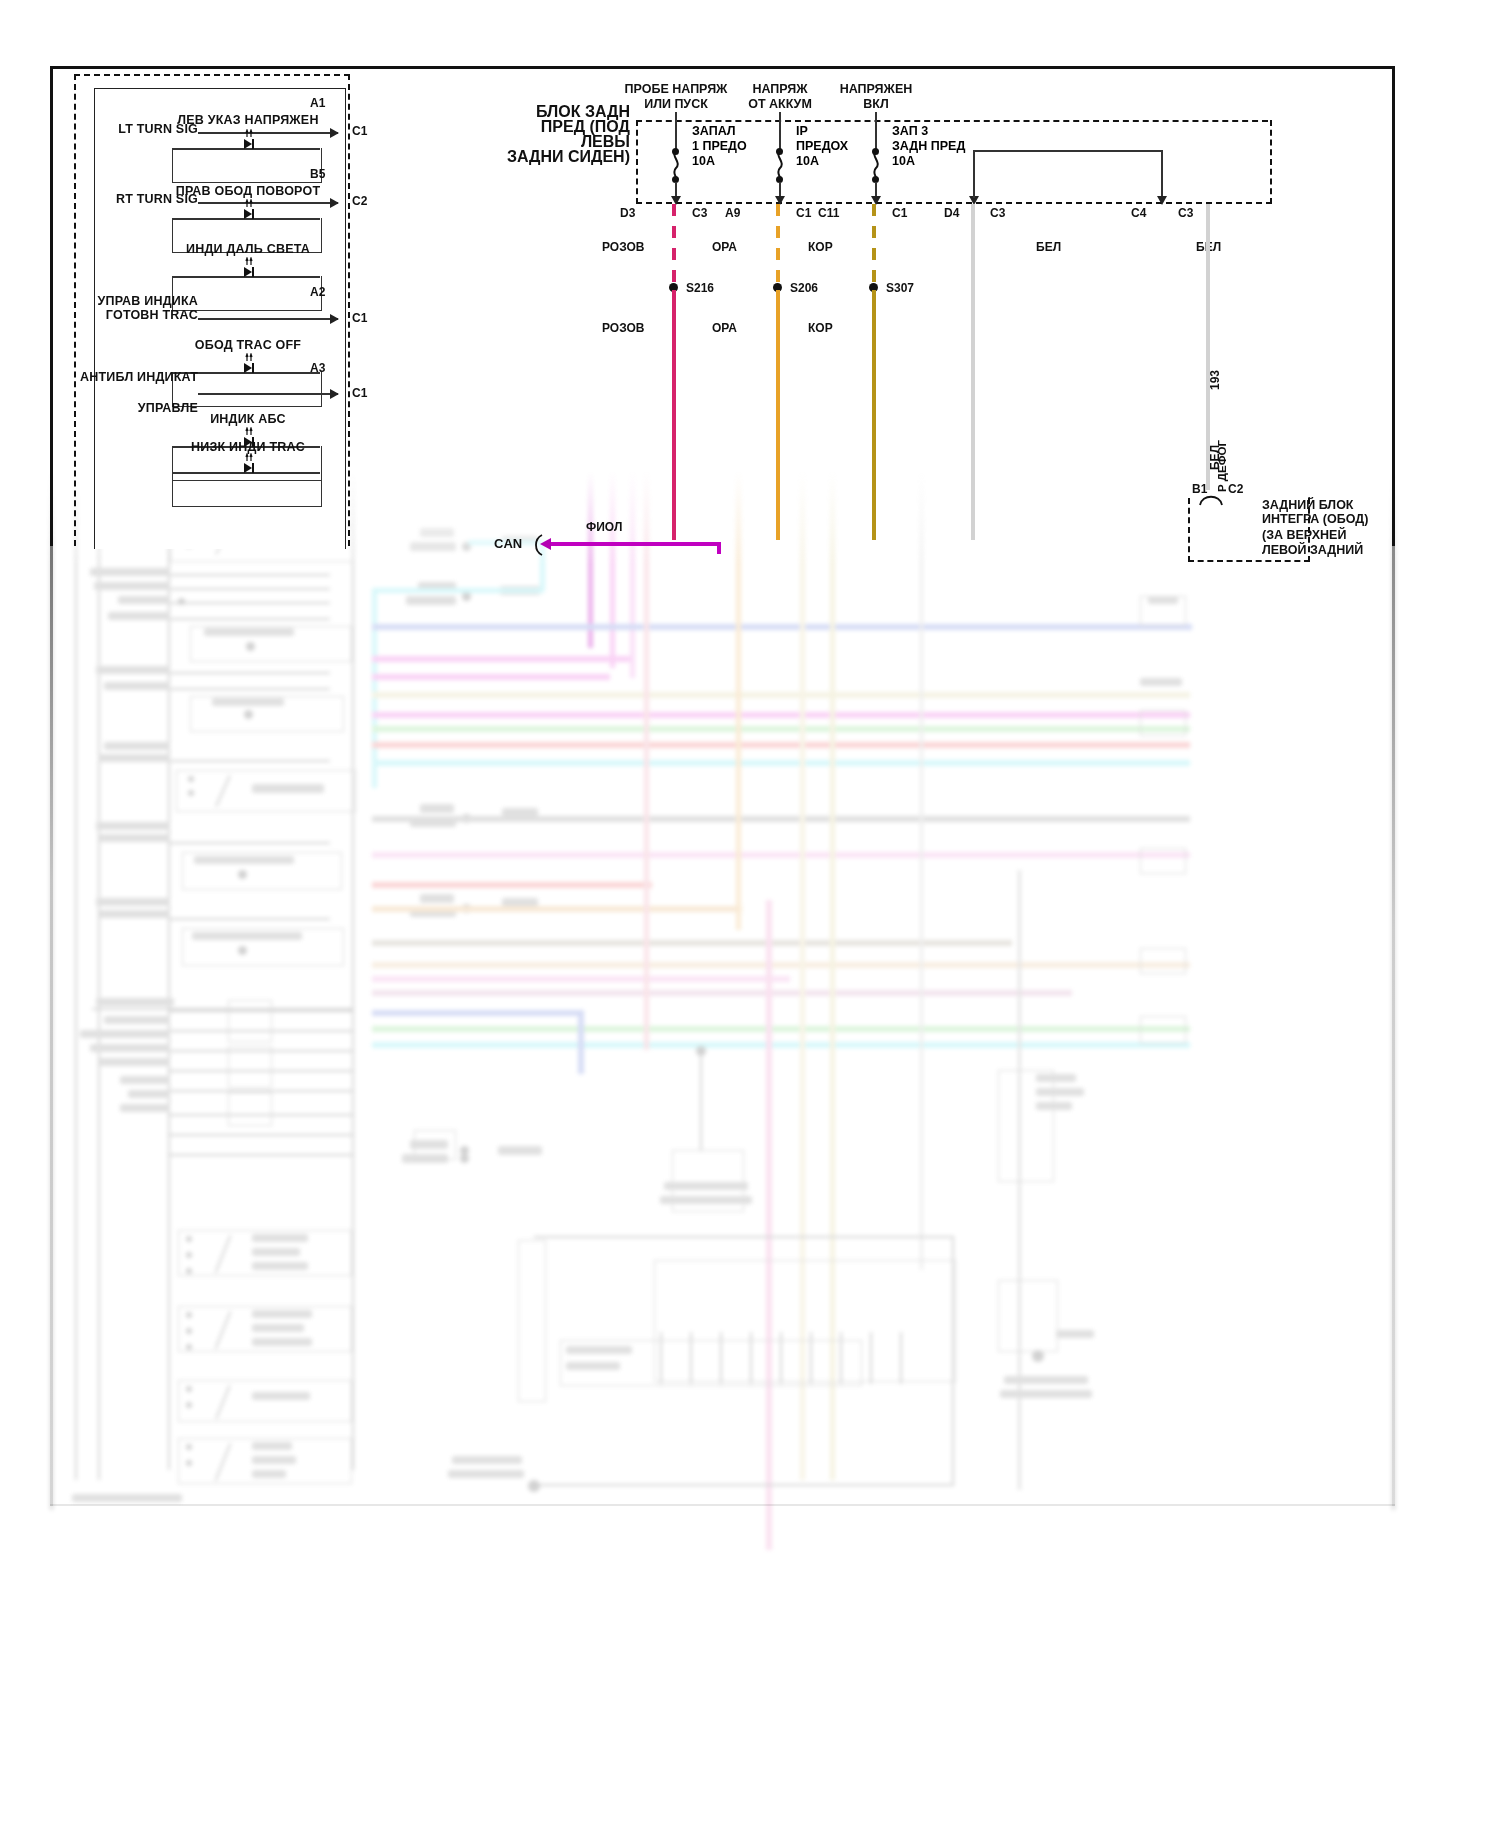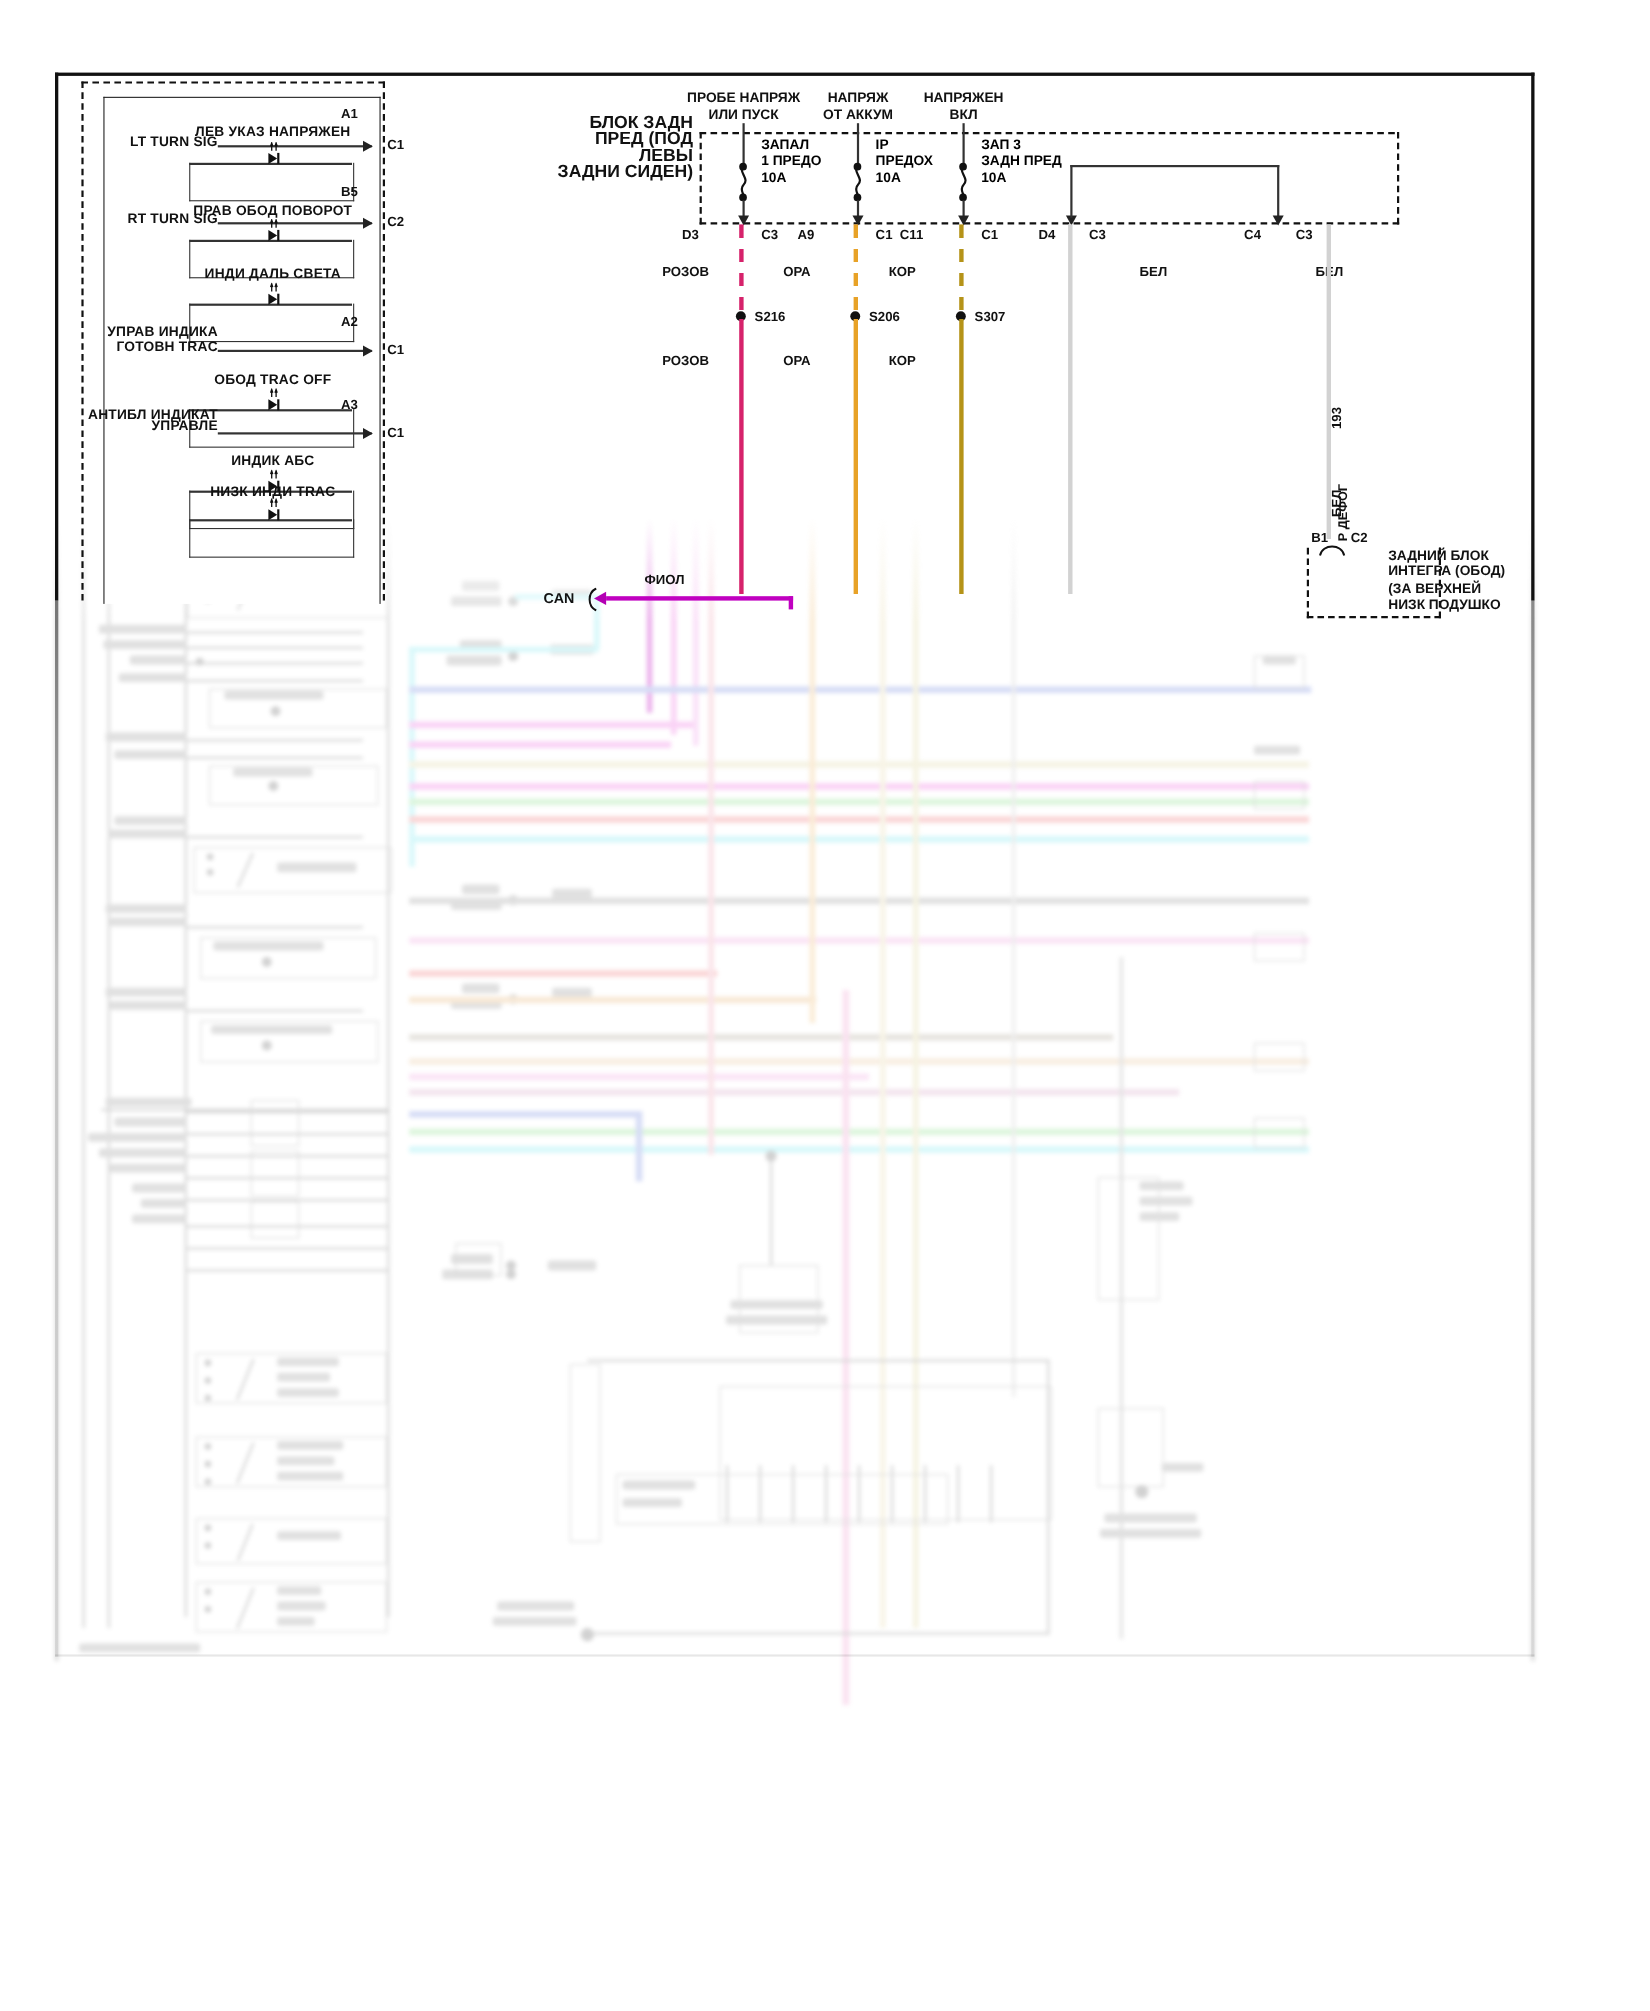--- a/index.html
+++ b/index.html
@@ -399,21 +399,21 @@
     <div class="lamp-box" style="left:172px;top:372px;width:148px;height:34px;border-top:none;"></div>
     <div class="hline" style="left:172px;top:372px;width:148px;"></div>
     <svg class="led" style="left:238px;top:353px;" width="22" height="22" viewBox="0 0 22 22">
       <polygon points="6,10 6,20 14,15" fill="#111"></polygon>
       <rect x="14" y="10" width="2" height="10" fill="#111"></rect>
       <path d="M9,8 L9,2 M8,4 L9,1 L10,4" stroke="#111" stroke-width="1.2" fill="none"></path>
       <path d="M13,8 L13,2 M12,4 L13,1 L14,4" stroke="#111" stroke-width="1.2" fill="none"></path>
     </svg>
 
     <div class="pin-label" style="left:68px;top:370px;width:130px;">АНТИБЛ ИНДИКАТ</div>
-    <div class="pin-label" style="left:68px;top:380px;width:130px;">УПРАВЛЕ</div>
+    <div class="pin-label" style="left:68px;top:401px;width:130px;">УПРАВЛЕ</div>
     <div class="hline" style="left:198px;top:393px;width:140px;"></div>
     <div class="arrow-right" style="left:330px;top:389px;"></div>
     <div class="pin-code" style="left:310px;top:361px;">A3</div>
     <div class="conn-code" style="left:352px;top:386px;">C1</div>
 
     <div class="lamp-label" style="left:148px;top:412px;width:200px;">ИНДИК АБС</div>
     <div class="lamp-box" style="left:172px;top:446px;width:148px;height:34px;border-top:none;"></div>
     <div class="hline" style="left:172px;top:446px;width:148px;"></div>
     <svg class="led" style="left:238px;top:427px;" width="22" height="22" viewBox="0 0 22 22">
       <polygon points="6,10 6,20 14,15" fill="#111"></polygon>
@@ -532,21 +532,21 @@
     <div class="pin-code" style="left:1192px;top:482px;">B1</div>
     <div class="pin-code" style="left:1228px;top:482px;">C2</div>
     <svg style="position:absolute;left:1198px;top:492px;" width="26" height="14" viewBox="0 0 26 14">
       <path d="M2,13 C4,2 22,2 24,13" stroke="#111" stroke-width="1.8" fill="none"></path>
     </svg>
     <div id="rear-conn-dash"></div>
     <div class="rot-label" style="left:1216px;top:492px;font-size:11.5px;">Р ДЕФОГ</div>
     <div class="conn-text" style="left:1262px;top:498px;">ЗАДНИЙ БЛОК</div>
     <div class="conn-text" style="left:1262px;top:512px;">ИНТЕГРА (ОБОД)</div>
     <div class="conn-text" style="left:1262px;top:528px;">(ЗА ВЕРХНЕЙ</div>
-    <div class="conn-text" style="left:1262px;top:543px;">НИЗК ПОДУШКО</div>
+    <div class="conn-text" style="left:1262px;top:543px;">ЛЕВОЙ ЗАДНИЙ</div>
 
     <div class="can-label" style="left:494px;top:536px;">CAN</div>
     <svg style="position:absolute;left:530px;top:534px;" width="16" height="22" viewBox="0 0 16 22">
       <path d="M12,1 C4,5 4,17 12,21" stroke="#111" stroke-width="1.8" fill="none"></path>
     </svg>
     <div class="arrow-left" style="left:540px;top:538px;"></div>
     <div class="wire" style="left:551px;top:542px;width:170px;height:4px;background:#c000c0;"></div>
     <div class="wire-label" style="left:586px;top:520px;">ФИОЛ</div>
     <div class="wire" style="left:717px;top:542px;width:4px;height:12px;background:#c000c0;"></div>
 

